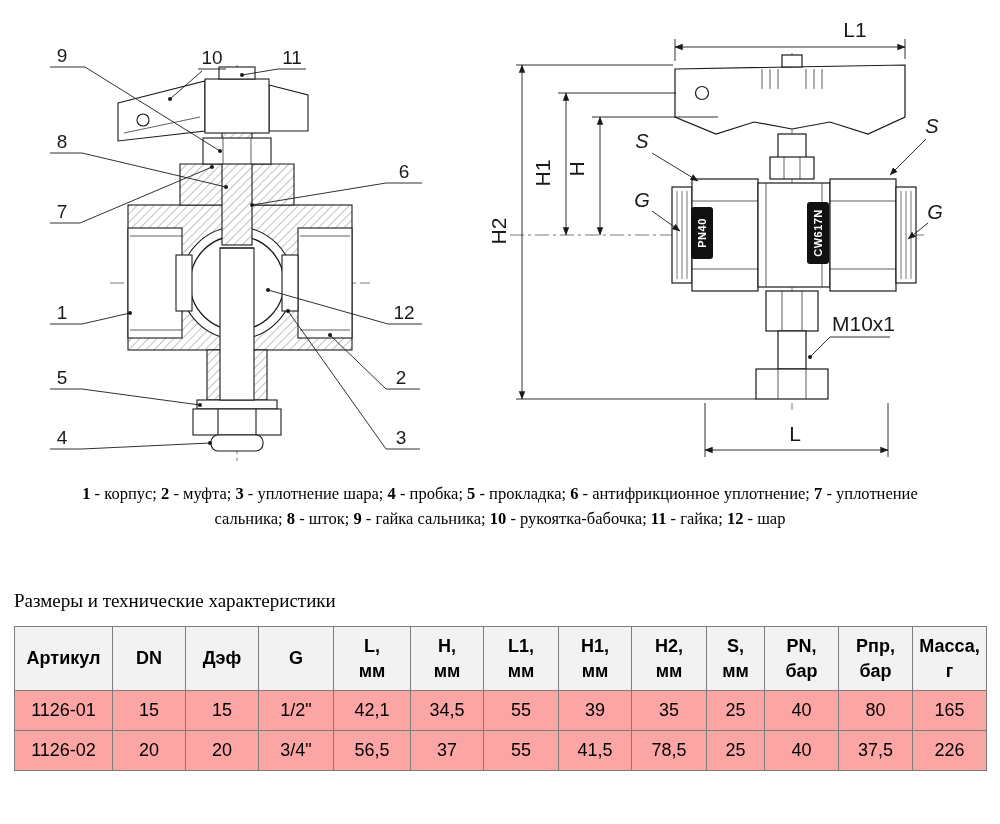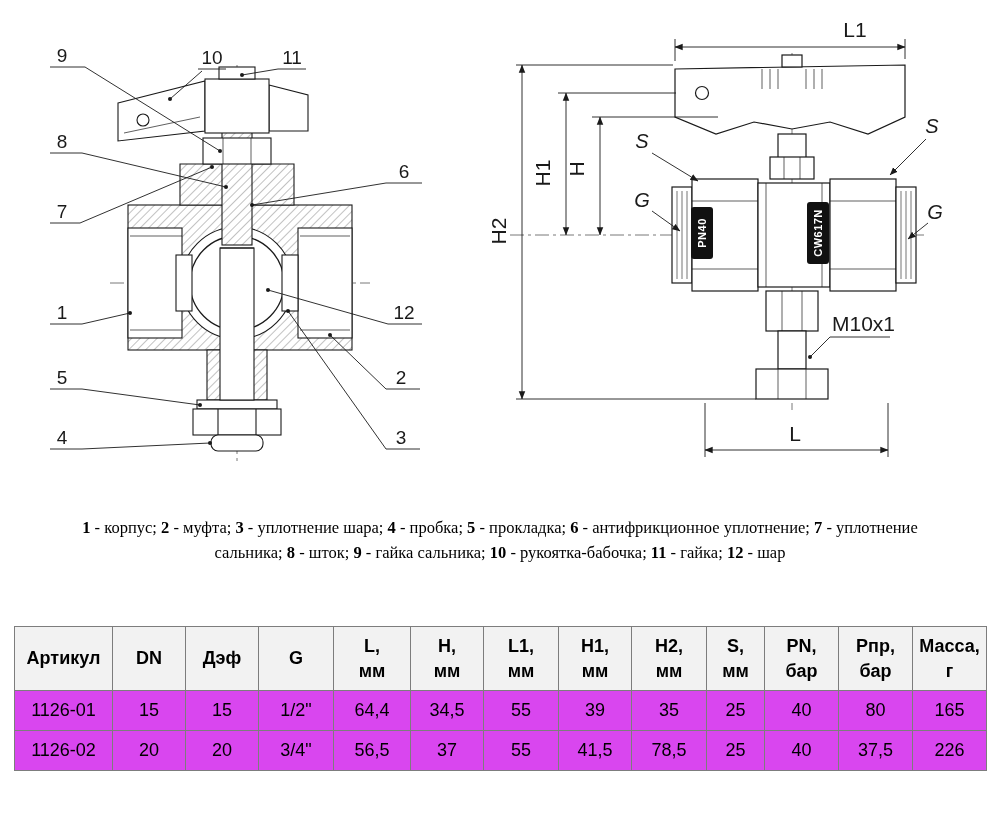--- a/index.html
+++ b/index.html
@@ -18,21 +18,21 @@
   svg text { font-family:"Liberation Sans", sans-serif; fill:#1a1a1a; }
   .callout-num { font-size:19px; }
   .dim-label   { font-size:21px; }
   .lbl-italic  { font-size:20px; font-style:italic; }
   .badge-text  { font-size:11px; font-weight:bold; fill:#fff; letter-spacing:0.5px; }
 
   .legend {
     position:absolute; top:482px; left:50%; transform:translateX(-50%);
     width:880px; text-align:center;
     font-family:"Liberation Serif", serif;
-    font-size:16.5px; line-height:1.5; color:#000;margin-top:34px;
+    font-size:16.5px; line-height:1.5; color:#000;
   }
   .legend b { font-weight:bold; }
 
   .section-title {
     position:absolute; top:590px; left:14px;
     font-family:"Liberation Serif", serif;
     font-size:19px; font-weight:400; color:#000;
   }
 
   table.specs {
@@ -42,21 +42,21 @@
   }
   .specs th, .specs td {
     border:1px solid #7d7d7d;
     text-align:center; vertical-align:middle;
     padding:4px 3px;
   }
   .specs th {
     background:#f2f2f2; font-weight:bold;
     white-space:pre-line; height:64px; line-height:1.35;
   }
-  .specs td { height:40px; background:#d946ef; }
+  .specs td { height:40px; background:#fca5a5; }
 </style>
 </head>
 <body>
 
 <div class="page">
 
   <div class="drawings">
 
     <svg class="section-view" width="430" height="455" viewBox="0 0 430 455">
       <defs>
@@ -325,20 +325,21 @@
           <text class="dim-label" x="362" y="326" text-anchor="start" stroke="none">M10x1</text>
           <polyline points="420,332 360,332 340,352"></polyline>
             <circle cx="340" cy="352" r="2" fill="#1a1a1a" stroke="none"></circle>
         </g>
       </g>
     </svg>
   </div>
 
   <p class="legend" id="legend"><b>1</b> - корпус; <b>2</b> - муфта; <b>3</b> - уплотнение шара; <b>4</b> - пробка; <b>5</b> - прокладка; <b>6</b> - антифрикционное уплотнение; <b>7</b> - уплотнение сальника; <b>8</b> - шток; <b>9</b> - гайка сальника; <b>10</b> - рукоятка-бабочка; <b>11</b> - гайка; <b>12</b> - шар</p>
 
+  <h2 class="section-title">Размеры и технические характеристики</h2>
 
   <table class="specs">
     <colgroup>
       <col style="width:98px">
         <col style="width:73px">
         <col style="width:73px">
         <col style="width:75px">
       <col style="width:77px">
         <col style="width:73px">
         <col style="width:75px">
@@ -374,21 +375,21 @@
           <th>Масса,
 г</th>
         </tr>
     </thead>
     <tbody id="tbody">
         <tr>
           <td>1126-01</td>
           <td>15</td>
           <td>15</td>
           <td>1/2"</td>
-          <td>64,4</td>
+          <td>42,1</td>
           <td>34,5</td>
           <td>55</td>
           <td>39</td>
           <td>35</td>
           <td>25</td>
           <td>40</td>
           <td>80</td>
           <td>165</td>
         </tr>
         <tr>

